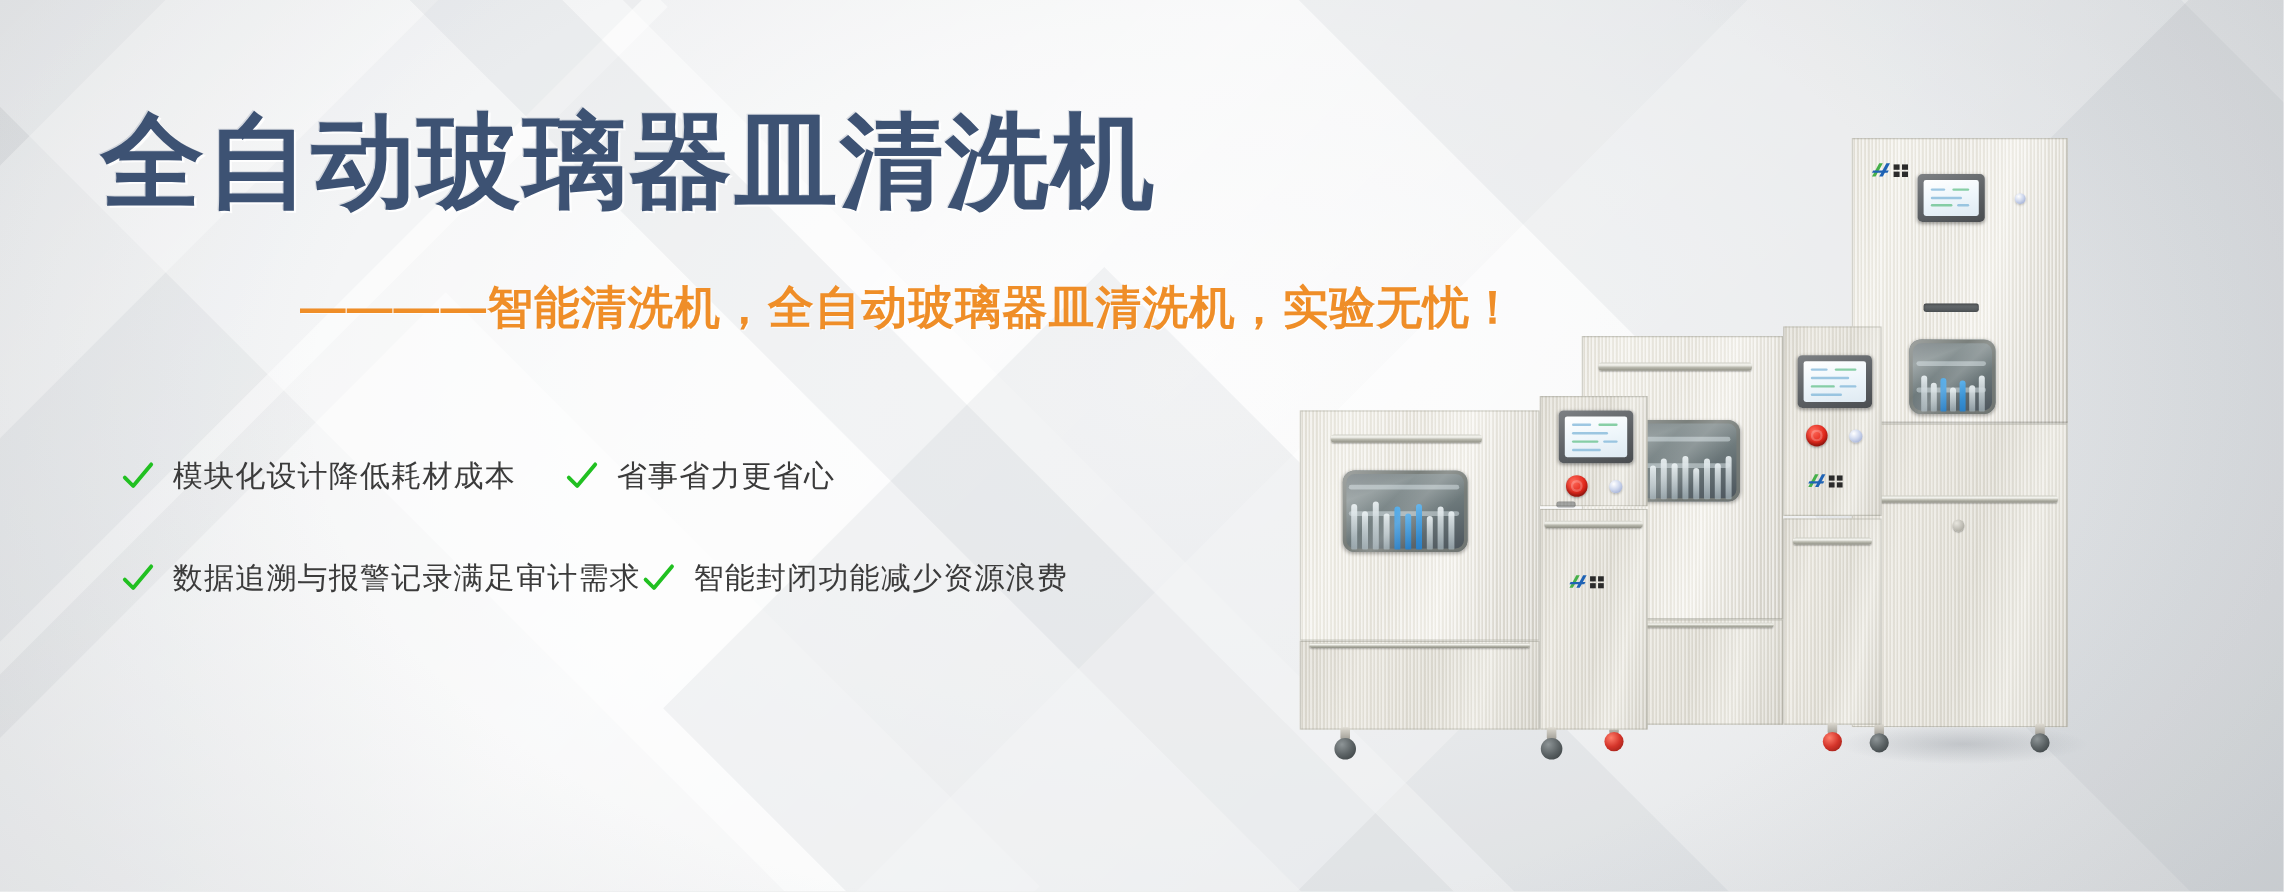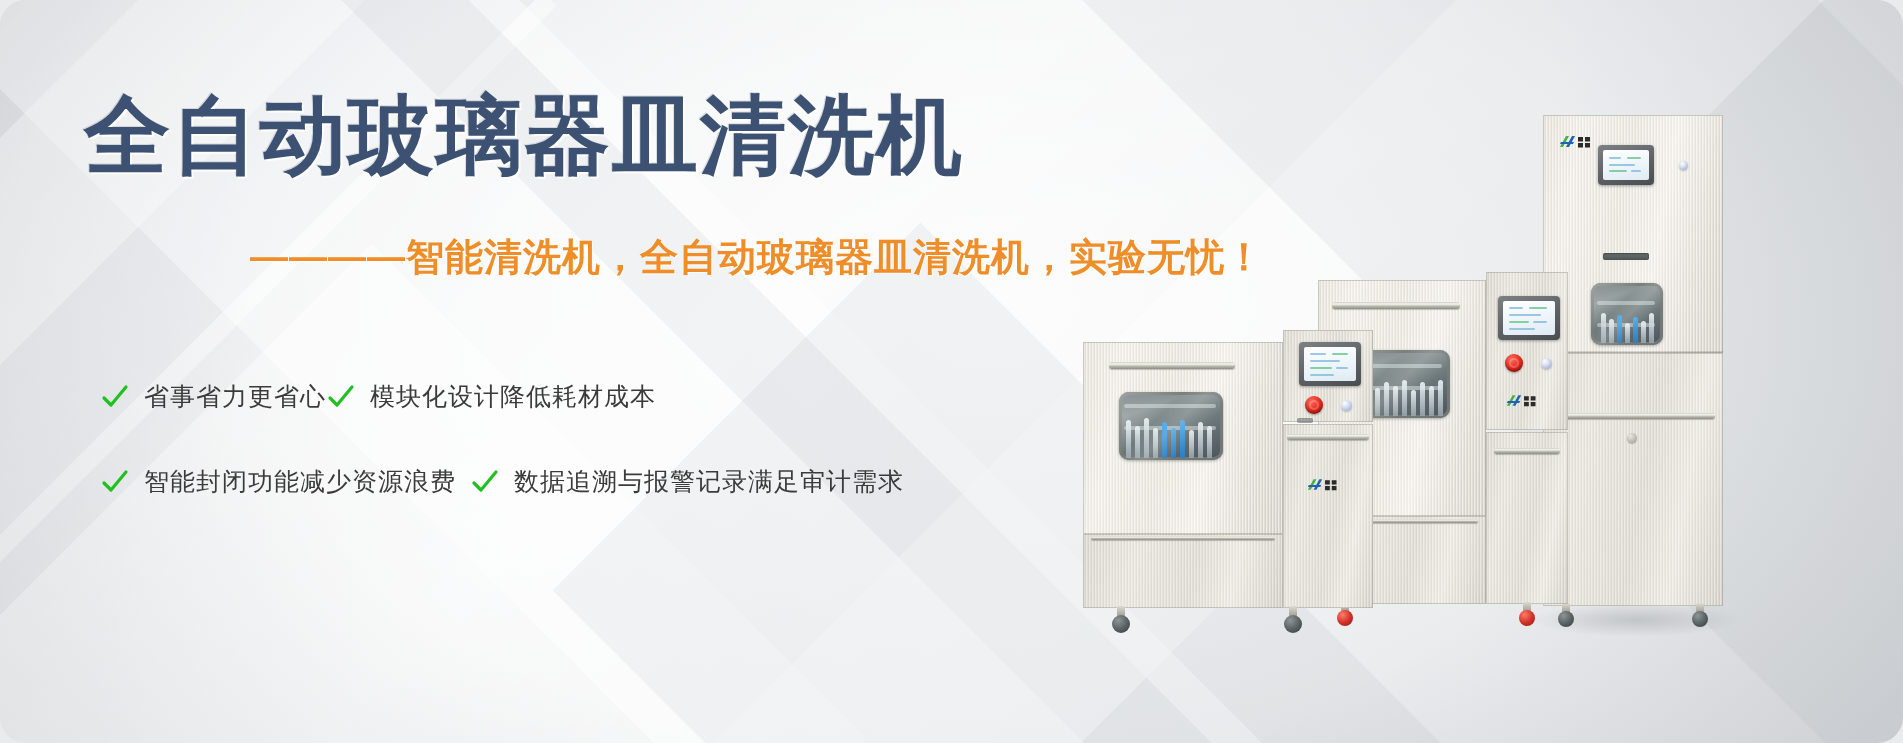--- a/index.html
+++ b/index.html
@@ -7,21 +7,20 @@
   body{
     width:1903px;height:743px;overflow:hidden;
     font-family:"Liberation Sans","DejaVu Sans",sans-serif;
     background:#e9ebec;
   }
   .banner{
     position:relative;width:1903px;height:743px;overflow:hidden;
     background:
       linear-gradient(135deg,rgba(255,255,255,0) 0%,rgba(255,255,255,.55) 40%,rgba(255,255,255,0) 70%),
       radial-gradient(ellipse 1100px 700px at 52% 42%,#fbfbfc 0%,#f2f3f4 42%,#e4e6e8 78%,#dcdee0 100%);
-    border-radius: 26px;
   }
   
   .bg-bands{position:absolute;inset:0;pointer-events:none;}
   .band{position:absolute;background:rgba(255,255,255,.45);transform-origin:center;}
   .band.dk{background:rgba(150,156,163,.10);}
   .b1{left:-230px;top:-320px;width:300px;height:1500px;transform:rotate(45deg);}
   .b2{left:60px;top:-420px;width:120px;height:1500px;transform:rotate(45deg);}
   .b3{left:330px;top:-470px;width:430px;height:1600px;transform:rotate(-45deg);}
   .b4{left:690px;top:-470px;width:90px;height:1600px;transform:rotate(-45deg);}
   .b5{left:1180px;top:-470px;width:260px;height:1600px;transform:rotate(45deg);}
@@ -335,52 +334,52 @@
   </div>
 
   <div class="content">
 
     <div class="title">全自动玻璃器皿清洗机</div>
 
     <div class="subtitle">————智能清洗机，全自动玻璃器皿清洗机，实验无忧！</div>
 
     <div class="features">
       <div class="frow">
+        <div class="feat c1">
+          <span class="check">
+            <svg width="30" height="30" viewBox="0 0 30 30">
+              <path d="M4 16 L11 23 L26 5" stroke="#21c021" stroke-width="3.2" fill="none" stroke-linecap="round" stroke-linejoin="round"></path>
+            </svg>
+          </span>
+          <span class="ftext">模块化设计降低耗材成本</span>
+        </div>
         <div class="feat">
           <span class="check">
             <svg width="30" height="30" viewBox="0 0 30 30">
               <path d="M4 16 L11 23 L26 5" stroke="#21c021" stroke-width="3.2" fill="none" stroke-linecap="round" stroke-linejoin="round"></path>
             </svg>
           </span>
           <span class="ftext">省事省力更省心</span>
         </div>
-        <div class="feat c1">
+      </div>
+
+      <div class="frow">
+        <div class="feat">
           <span class="check">
             <svg width="30" height="30" viewBox="0 0 30 30">
               <path d="M4 16 L11 23 L26 5" stroke="#21c021" stroke-width="3.2" fill="none" stroke-linecap="round" stroke-linejoin="round"></path>
             </svg>
           </span>
-          <span class="ftext">模块化设计降低耗材成本</span>
-        </div>
-      </div>
-
-      <div class="frow">
+          <span class="ftext">数据追溯与报警记录满足审计需求</span>
+        </div>
         <div class="feat c1">
           <span class="check">
             <svg width="30" height="30" viewBox="0 0 30 30">
               <path d="M4 16 L11 23 L26 5" stroke="#21c021" stroke-width="3.2" fill="none" stroke-linecap="round" stroke-linejoin="round"></path>
             </svg>
           </span>
           <span class="ftext">智能封闭功能减少资源浪费</span>
         </div>
-        <div class="feat">
-          <span class="check">
-            <svg width="30" height="30" viewBox="0 0 30 30">
-              <path d="M4 16 L11 23 L26 5" stroke="#21c021" stroke-width="3.2" fill="none" stroke-linecap="round" stroke-linejoin="round"></path>
-            </svg>
-          </span>
-          <span class="ftext">数据追溯与报警记录满足审计需求</span>
-        </div>
       </div>
     </div>
 
   </div>
 </div>
 
 </body></html>

